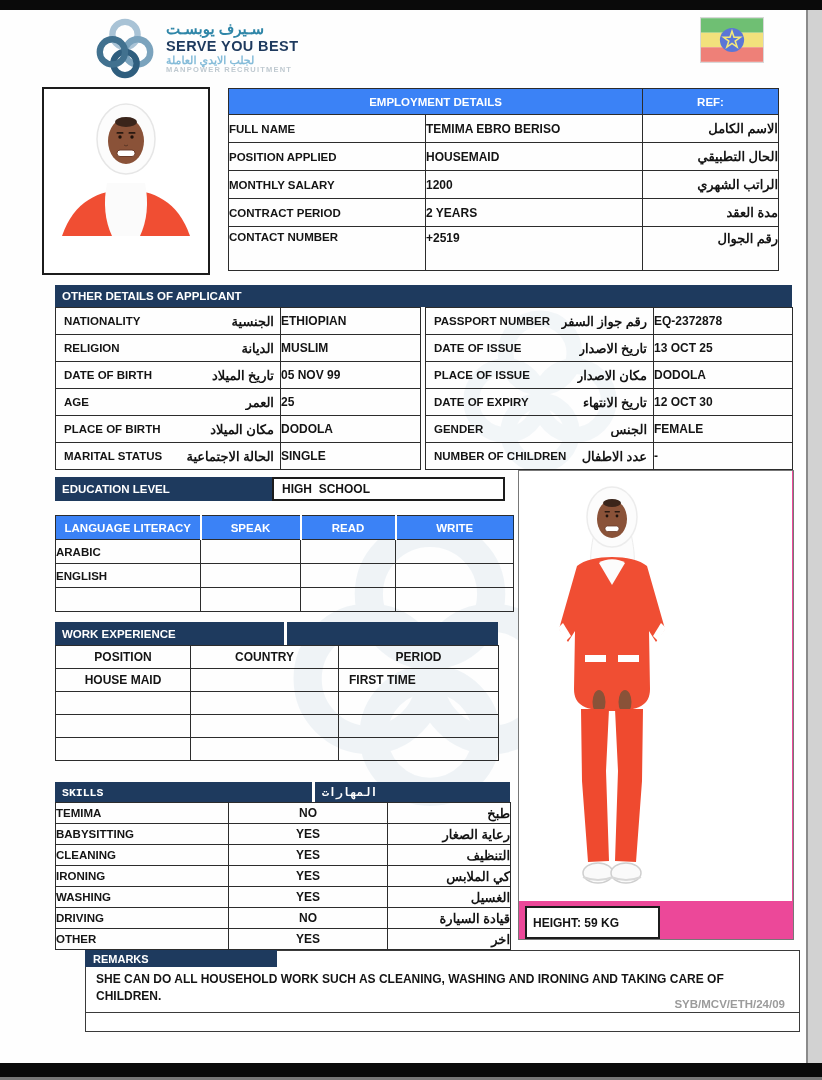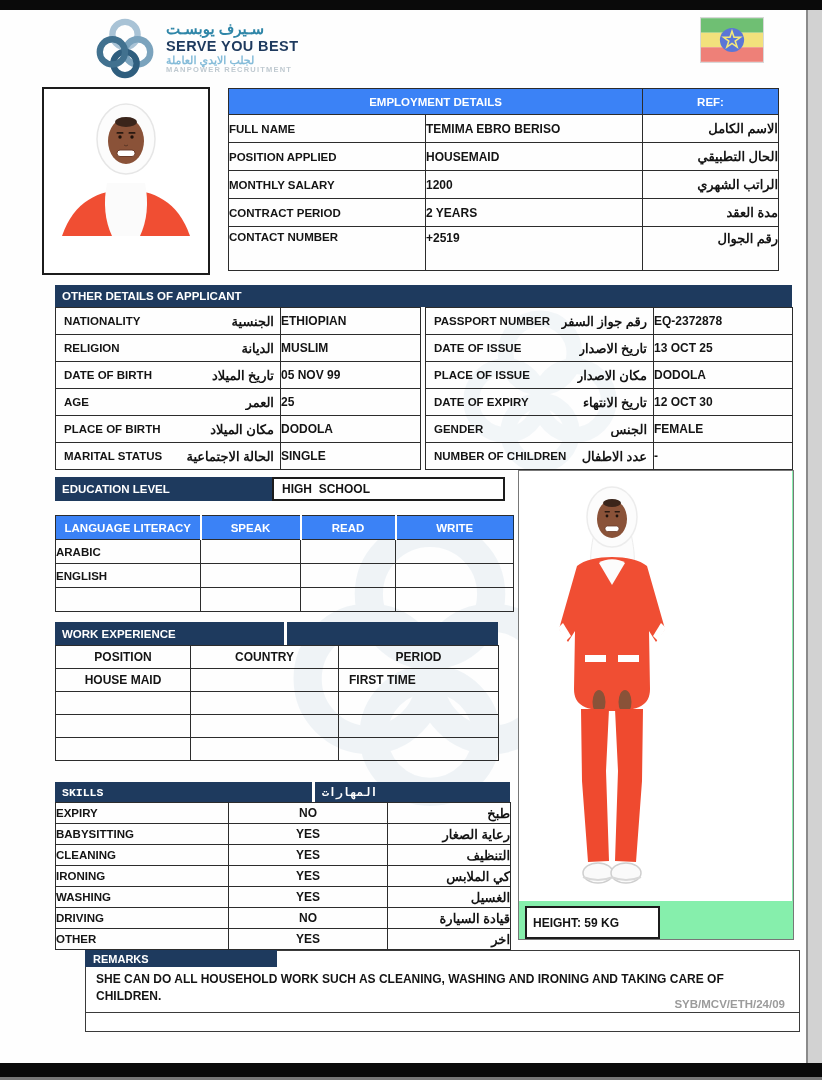--- a/index.html
+++ b/index.html
@@ -70,21 +70,21 @@
   .webar .seg-r{flex:1;}
   .we{left:55px;top:645px;width:443px;}
   .we td{font-size:12px;}
   .we .padl{padding-left:10px;text-align:left;}
 
   .skbar{left:55px;top:782px;width:455px;height:20px;font-family:Liberation Mono, monospace;}
   .skbar .seg-l{width:243px;border-right:3px solid #fff;}
   .skbar .seg-r{flex:1;justify-content:flex-end;direction:rtl;}
   .sk{left:55px;top:802px;width:455px;}
 
-  .photopanel{left:518px;top:470px;width:276px;height:470px;border:1.5px solid #777;background:#86efac;}
+  .photopanel{left:518px;top:470px;width:276px;height:470px;border:1.5px solid #777;background:#ec4899;}
   .hw{position:absolute;border:2px solid #1c1c1c;background:#fff;color:#141414;
       font-size:12px;font-weight:bold;display:flex;align-items:center;padding-left:6px;
       top:435px;height:29px;white-space:nowrap;}
   .hw1{left:6px;width:125px;}
   .hw2{left:130px;width:136px;margin-top:46px;}
 
   .remarks{left:85px;top:950px;width:715px;height:82px;border:1.5px solid #3a3a3a;background:#fff;}
   .rlabel{position:absolute;left:-1px;top:-1px;width:184px;height:17px;background:#1e3a5e;
           color:#fff;font-size:11px;font-weight:bold;display:flex;align-items:center;padding-left:8px;}
   .rtext{position:absolute;left:10px;top:20px;width:655px;font-size:12px;font-weight:bold;
@@ -412,21 +412,21 @@
     <div class="seg seg-r">المهارات</div>
   </div>
   <table class="tbl sk">
     <colgroup>
         <col style="width:173px">
         <col style="width:159px">
         <col style="width:123px">
       </colgroup>
     <tbody>
         <tr class="r21">
-      <td class="lab">EXPIRY</td>
+      <td class="lab">TEMIMA</td>
       <td class="center">NO</td>
       <td class="ar">طبخ</td>
     </tr>
     <tr class="r21">
       <td class="lab">BABYSITTING</td>
       <td class="center">YES</td>
       <td class="ar">رعاية الصغار</td>
     </tr>
     <tr class="r21">
       <td class="lab">CLEANING</td>

